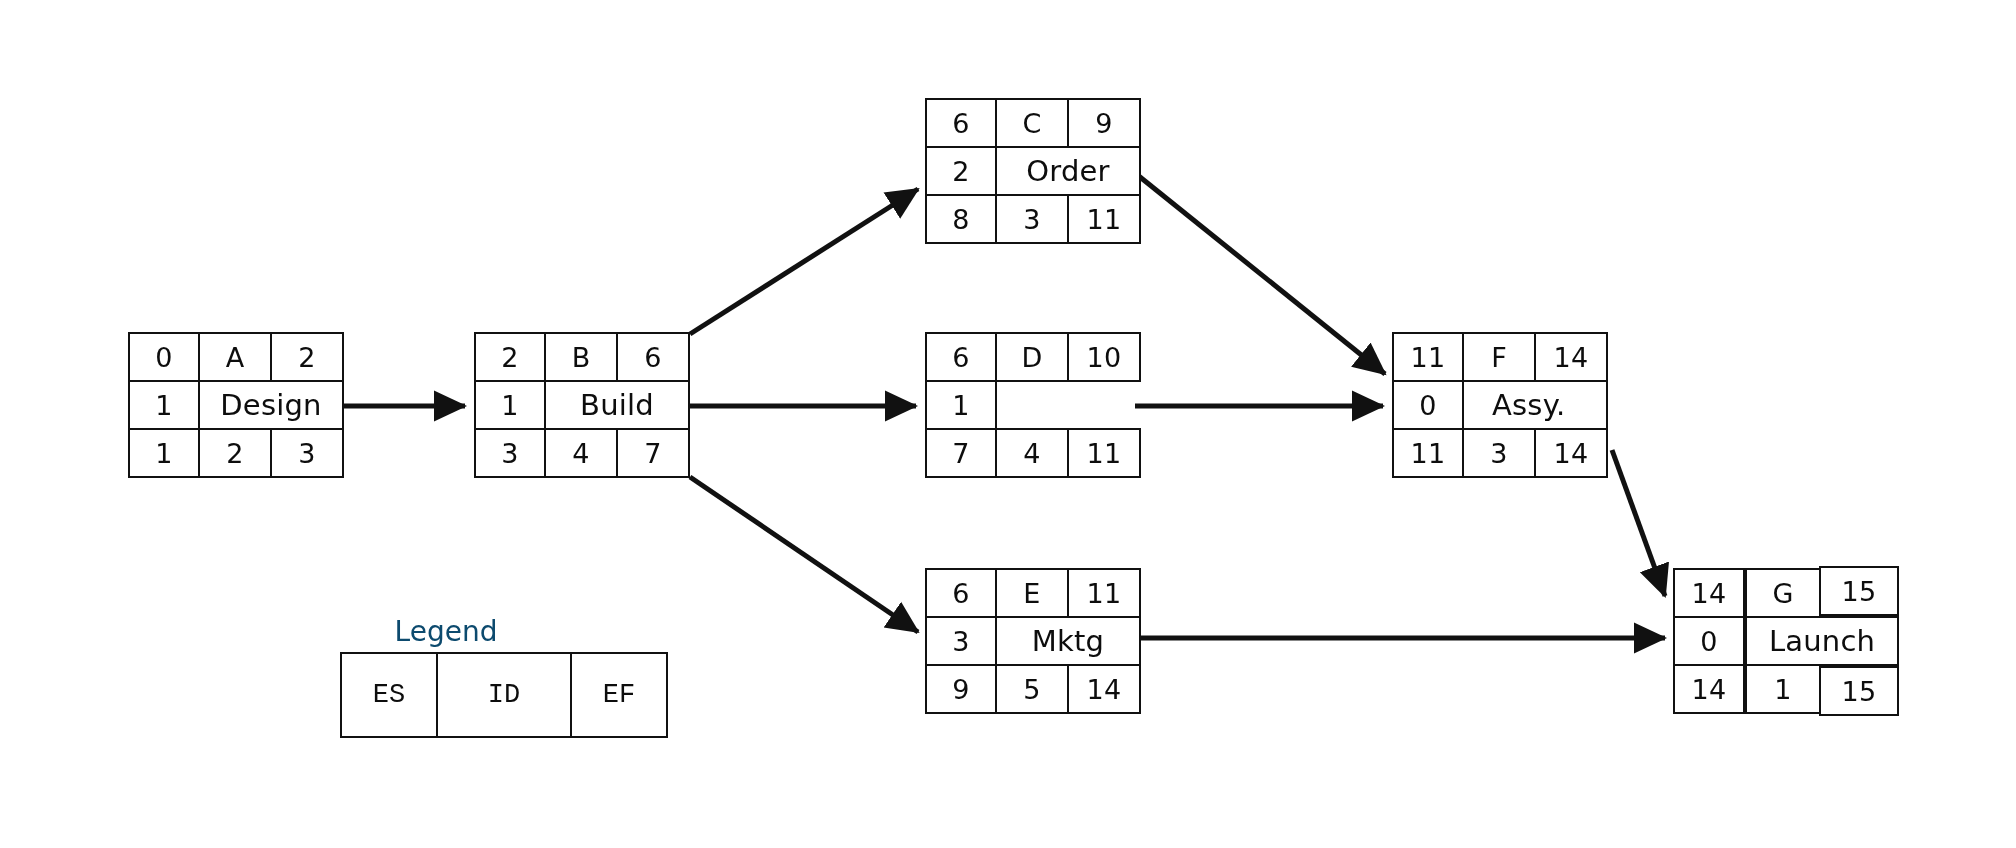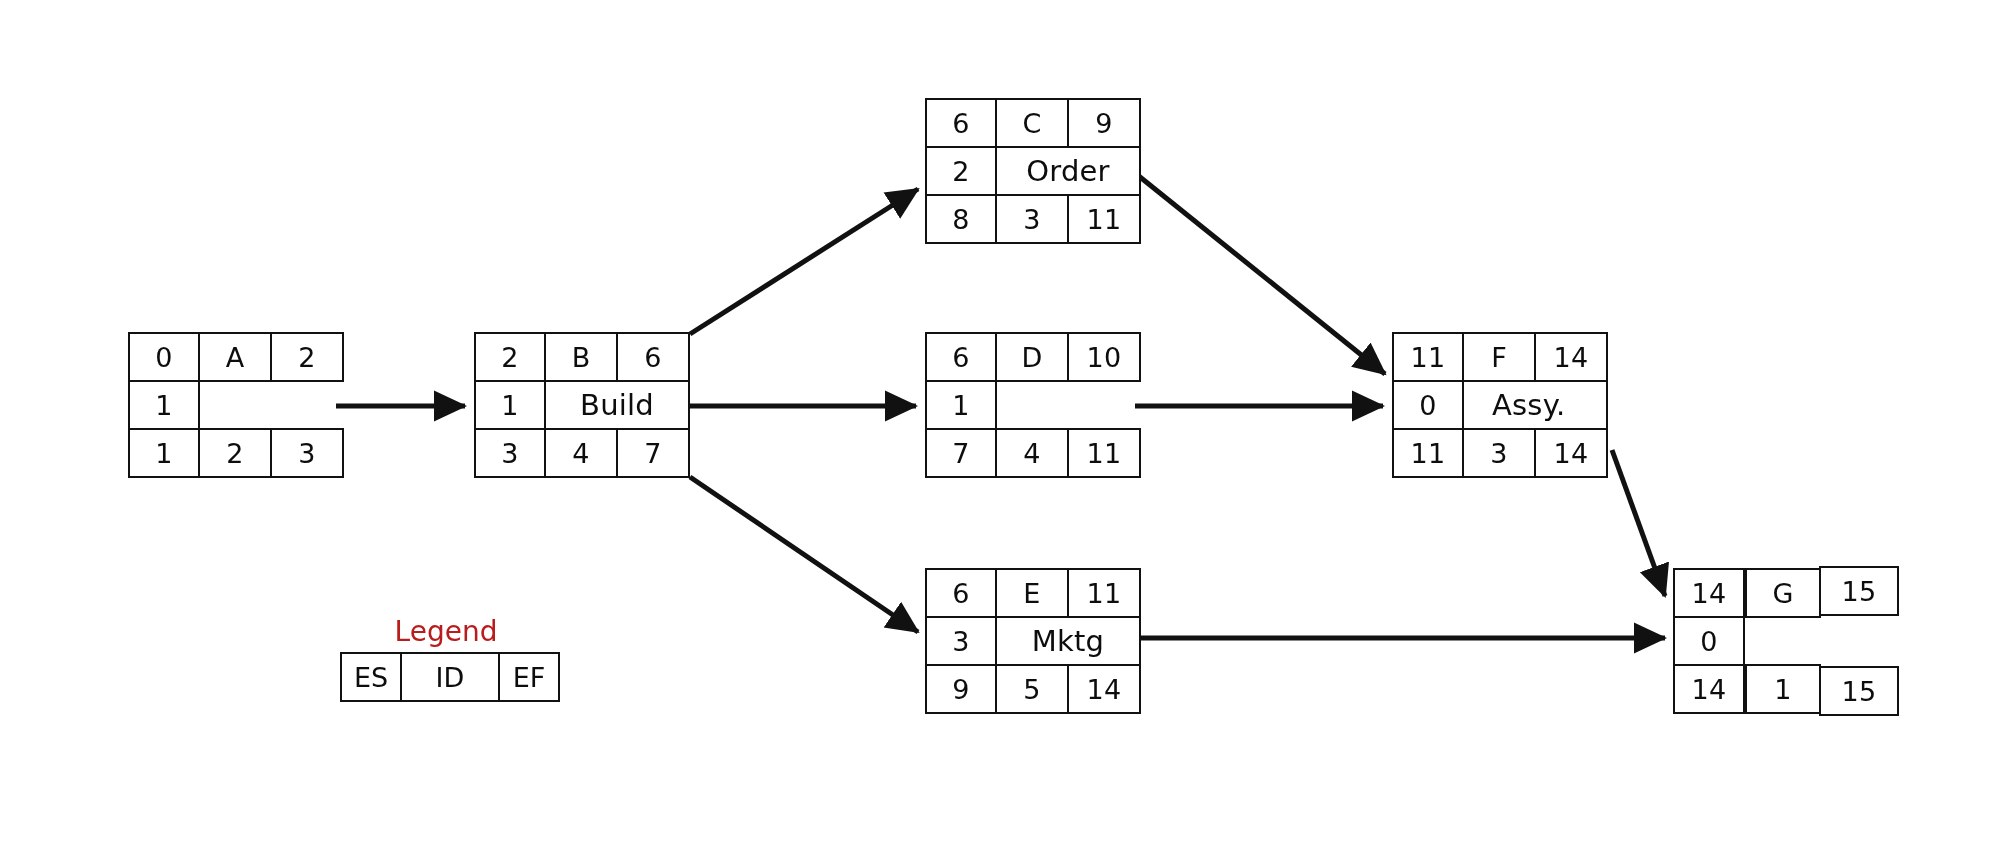--- a/index.html
+++ b/index.html
@@ -70,37 +70,38 @@
   #legend {
     position: absolute;
     left: 340px;
     top: 618px;
     width: 212px;
     z-index: 4;
   }
   #legend .legend-title {
     text-align: center;
     font-size: 28px;
-    color: #b91c1c;
+    color: #0c4a6e;
     margin-bottom: 6px;
     line-height: 1;
   }
   #legend table {
     border-collapse: collapse;
     width: 212px;
     table-layout: fixed;
   }
   #legend td {
     border: 2.5px solid #111111;
     height: 46px;
     text-align: center;
     vertical-align: middle;
     font-size: 27px;
     color: #0d0d0d;
-    padding: 0;
+    padding: 18px;
+    font-family: Liberation Mono, monospace;
   }
   #legend td.w-side { width: 58px; }
   #legend td.w-mid  { width: 96px; border-radius: 10px; }
 </style>
 </head>
 <body>
 
 <div id="canvas">
 
   <svg id="edges" viewBox="0 0 2016 848" xmlns="http://www.w3.org/2000/svg">
@@ -125,20 +126,21 @@
     <line x1="1612" y1="450" x2="1665" y2="596" stroke="#111111" stroke-width="5" marker-end="url(#arrowhead)"></line>
 
     <line x1="1135" y1="638" x2="1665" y2="638" stroke="#111111" stroke-width="5" marker-end="url(#arrowhead)"></line>
   </svg>
 
   <div class="node" style="left:128px; top:332px;">
     <div class="cell c-es">0</div>
     <div class="cell c-id">A</div>
     <div class="cell c-ef">2</div>
     <div class="cell c-slk">1</div>
+    <div class="cell c-des">Design</div>
     <div class="cell c-ls">1</div>
     <div class="cell c-dur">2</div>
     <div class="cell c-lf">3</div>
   </div>
 
   <div class="node" style="left:474px; top:332px;">
     <div class="cell c-es">2</div>
     <div class="cell c-id">B</div>
     <div class="cell c-ef">6</div>
     <div class="cell c-slk">1</div>
@@ -189,20 +191,21 @@
     <div class="cell c-ls">11</div>
     <div class="cell c-dur">3</div>
     <div class="cell c-lf">14</div>
   </div>
 
   <div class="node shift-g" style="left:1673px; top:568px;">
     <div class="cell c-es">14</div>
     <div class="cell c-id">G</div>
     <div class="cell c-ef">15</div>
     <div class="cell c-slk">0</div>
+    <div class="cell c-des">Launch</div>
     <div class="cell c-ls">14</div>
     <div class="cell c-dur">1</div>
     <div class="cell c-lf">15</div>
   </div>
 
   <div id="legend">
     <div class="legend-title">Legend</div>
     <table>
       <tbody>
           <tr>

